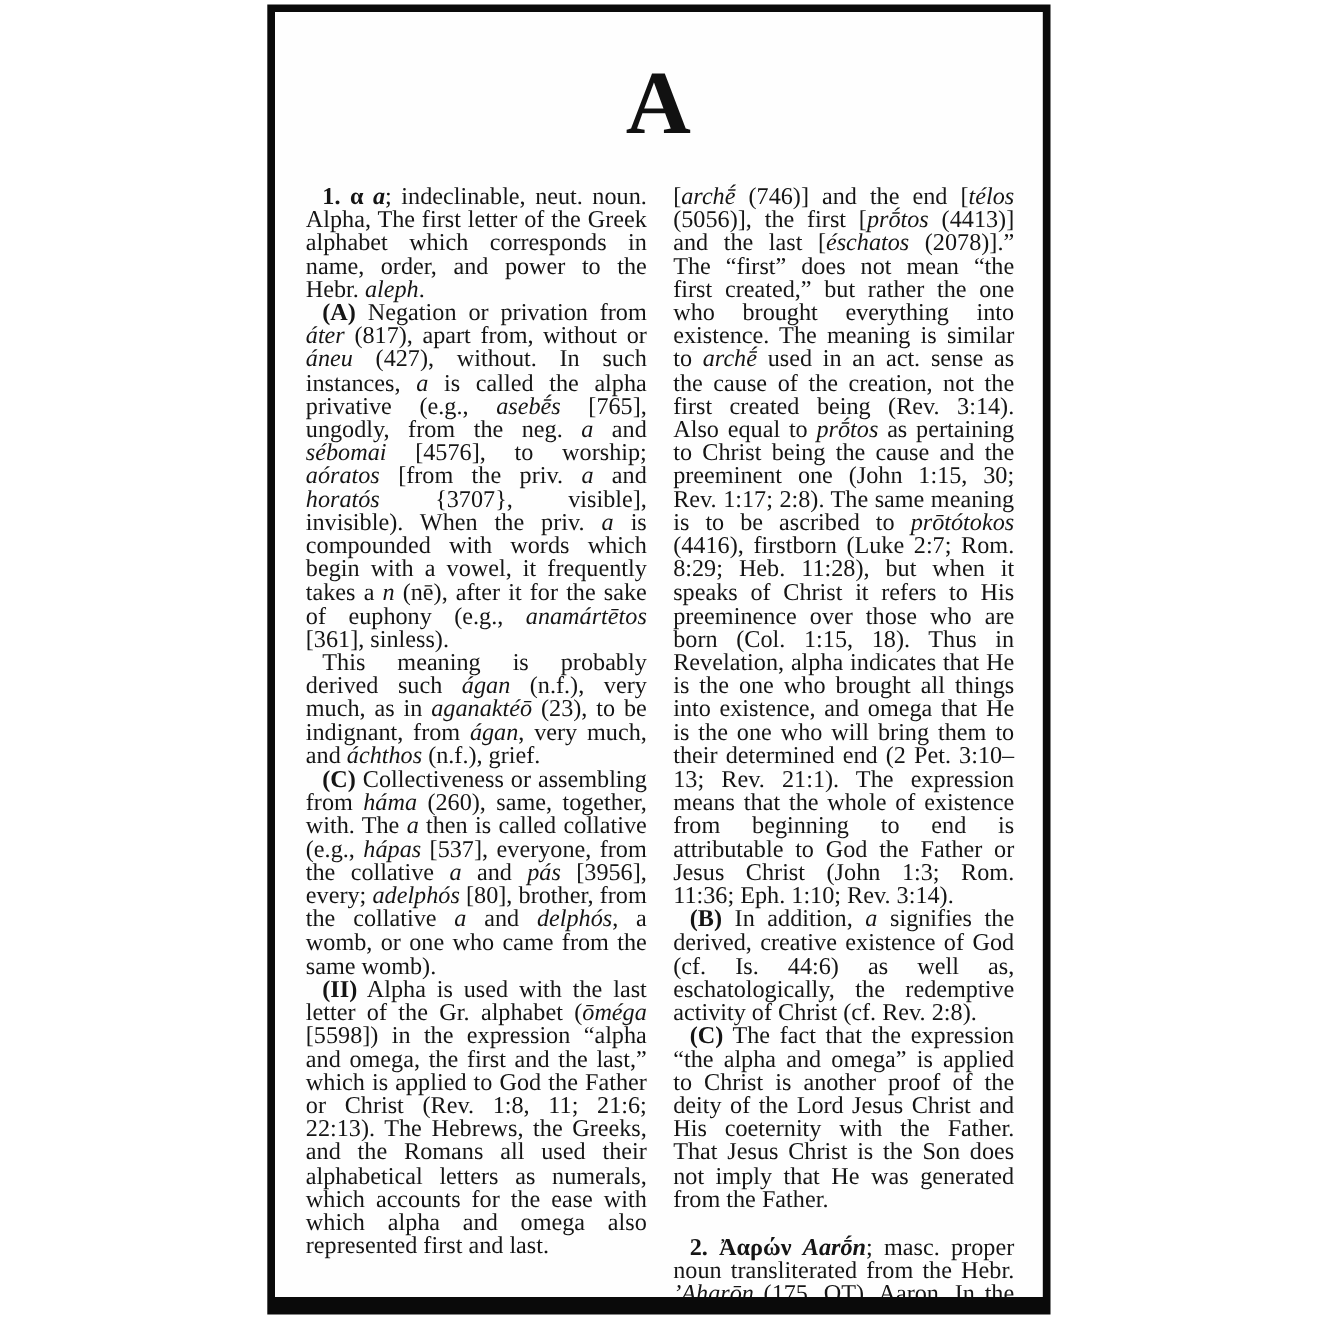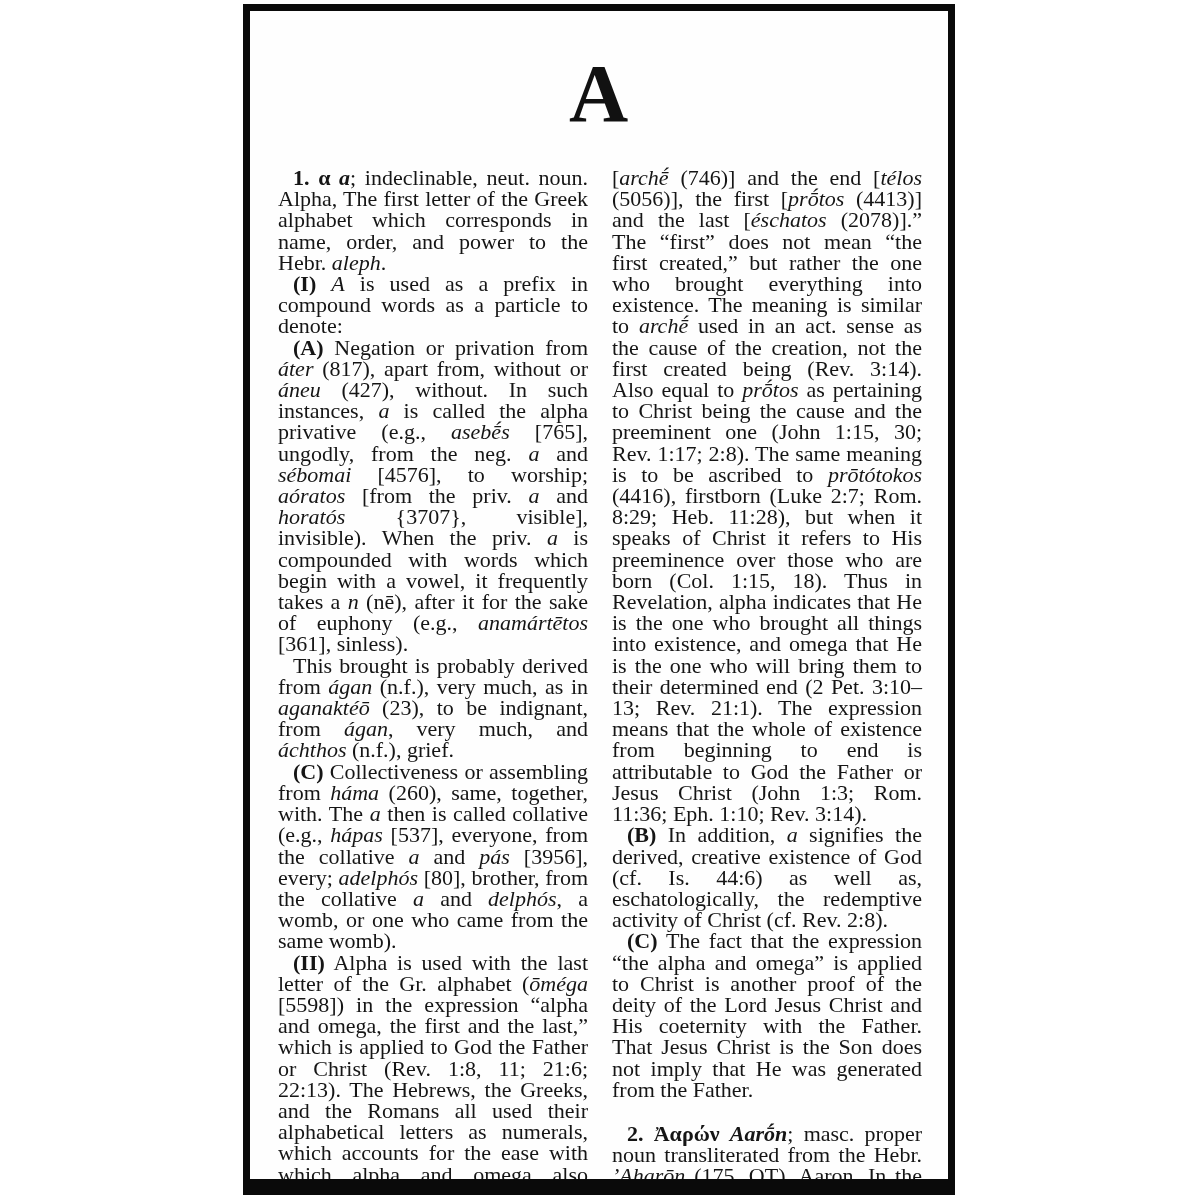--- a/index.html
+++ b/index.html
@@ -49,23 +49,22 @@
   .bi { font-weight: bold; font-style: italic; }
 </style>
 </head>
 <body>
 
 <div class="page">
   <div class="letter-heading">A</div>
   <div class="columns">
     <div class="column">
         <p class="para indent"><span class="b">1. </span><span class="b">α </span><span class="bi">a</span><span>; indeclinable, neut. noun. Alpha, The first letter of the Greek alphabet which corresponds in name, order, and power to the Hebr. </span><span class="i">aleph</span><span>.</span></p>
-        <p class="para indent"><span class="b">(I) </span><span class="i">A</span><span> is used as a prefix in compound words as a particle to denote:</span></p>
         <p class="para indent"><span class="b">(A)</span><span> Negation or privation from </span><span class="i">áter</span><span> (817), apart from, without or </span><span class="i">áneu</span><span> (427), without. In such instances, </span><span class="i">a</span><span> is called the alpha privative (e.g., </span><span class="i">asebḗs</span><span> [765], ungodly, from the neg. </span><span class="i">a</span><span> and </span><span class="i">sébomai</span><span> [4576], to worship; </span><span class="i">aóratos</span><span> [from the priv. </span><span class="i">a</span><span> and </span><span class="i">horatós</span><span> {3707}, visible], invisible). When the priv. </span><span class="i">a</span><span> is compounded with words which begin with a vowel, it frequently takes a </span><span class="i">n</span><span> (nē), after it for the sake of euphony (e.g., </span><span class="i">anamártētos</span><span> [361], sinless).</span></p>
-        <p class="para indent"><span>This brought is probably derived from </span><span class="i">ágan</span><span> (n.f.), very much, as in </span><span class="i">aganaktéō</span><span> (23), to be indignant, from </span><span class="i">ágan</span><span>, very much, and </span><span class="i">áchthos</span><span> (n.f.), grief.</span></p>
+        <p class="para indent"><span>This meaning is probably derived such </span><span class="i">ágan</span><span> (n.f.), very much, as in </span><span class="i">aganaktéō</span><span> (23), to be indignant, from </span><span class="i">ágan</span><span>, very much, and </span><span class="i">áchthos</span><span> (n.f.), grief.</span></p>
         <p class="para indent"><span class="b">(C)</span><span> Collectiveness or assembling from </span><span class="i">háma</span><span> (260), same, together, with. The </span><span class="i">a</span><span> then is called collative (e.g., </span><span class="i">hápas</span><span> [537], everyone, from the collative </span><span class="i">a</span><span> and </span><span class="i">pás</span><span> [3956], every; </span><span class="i">adelphós</span><span> [80], brother, from the collative </span><span class="i">a</span><span> and </span><span class="i">delphós</span><span>, a womb, or one who came from the same womb).</span></p>
         <p class="para indent"><span class="b">(II)</span><span> Alpha is used with the last letter of the Gr. alphabet (</span><span class="i">ōméga</span><span> [5598]) in the expression “alpha and omega, the first and the last,” which is applied to God the Father or Christ (Rev. 1:8, 11; 21:6; 22:13). The Hebrews, the Greeks, and the Romans all used their alphabetical letters as numerals, which accounts for the ease with which alpha and omega also represented first and last.</span></p>
       </div>
     <div class="column">
         <p class="para"><span>[</span><span class="i">archḗ</span><span> (746)] and the end [</span><span class="i">télos</span><span> (5056)], the first [</span><span class="i">prṓtos</span><span> (4413)] and the last [</span><span class="i">éschatos</span><span> (2078)].” The “first” does not mean “the first created,” but rather the one who brought everything into existence. The meaning is similar to </span><span class="i">archḗ</span><span> used in an act. sense as the cause of the creation, not the first created being (Rev. 3:14). Also equal to </span><span class="i">prṓtos</span><span> as pertaining to Christ being the cause and the preeminent one (John 1:15, 30; Rev. 1:17; 2:8). The same meaning is to be ascribed to </span><span class="i">prōtótokos</span><span> (4416), firstborn (Luke 2:7; Rom. 8:29; Heb. 11:28), but when it speaks of Christ it refers to His preeminence over those who are born (Col. 1:15, 18). Thus in Revelation, alpha indicates that He is the one who brought all things into existence, and omega that He is the one who will bring them to their determined end (2 Pet. 3:10–13; Rev. 21:1). The expression means that the whole of existence from beginning to end is attributable to God the Father or Jesus Christ (John 1:3; Rom. 11:36; Eph. 1:10; Rev. 3:14).</span></p>
         <p class="para indent"><span class="b">(B)</span><span> In addition, </span><span class="i">a</span><span> signifies the derived, creative existence of God (cf. Is. 44:6) as well as, eschatologically, the redemptive activity of Christ (cf. Rev. 2:8).</span></p>
         <p class="para indent"><span class="b">(C)</span><span> The fact that the expression “the alpha and omega” is applied to Christ is another proof of the deity of the Lord Jesus Christ and His coeternity with the Father. That Jesus Christ is the Son does not imply that He was generated from the Father.</span></p>
         <p class="para indent entry-gap"><span class="b">2. </span><span class="b">Ἀαρών </span><span class="bi">Aarṓn</span><span>; masc. proper noun transliterated from the Hebr. </span><span class="i">’Aharōn</span><span> (175, OT). Aaron. In the narratives of the Book of Exodus, Aaron is, after Moses, the most prominent figure, the priest and the head of the Israelite priesthood. He was probably the oldest son of Amram and Jochebed</span></p>
       </div>
   </div>

